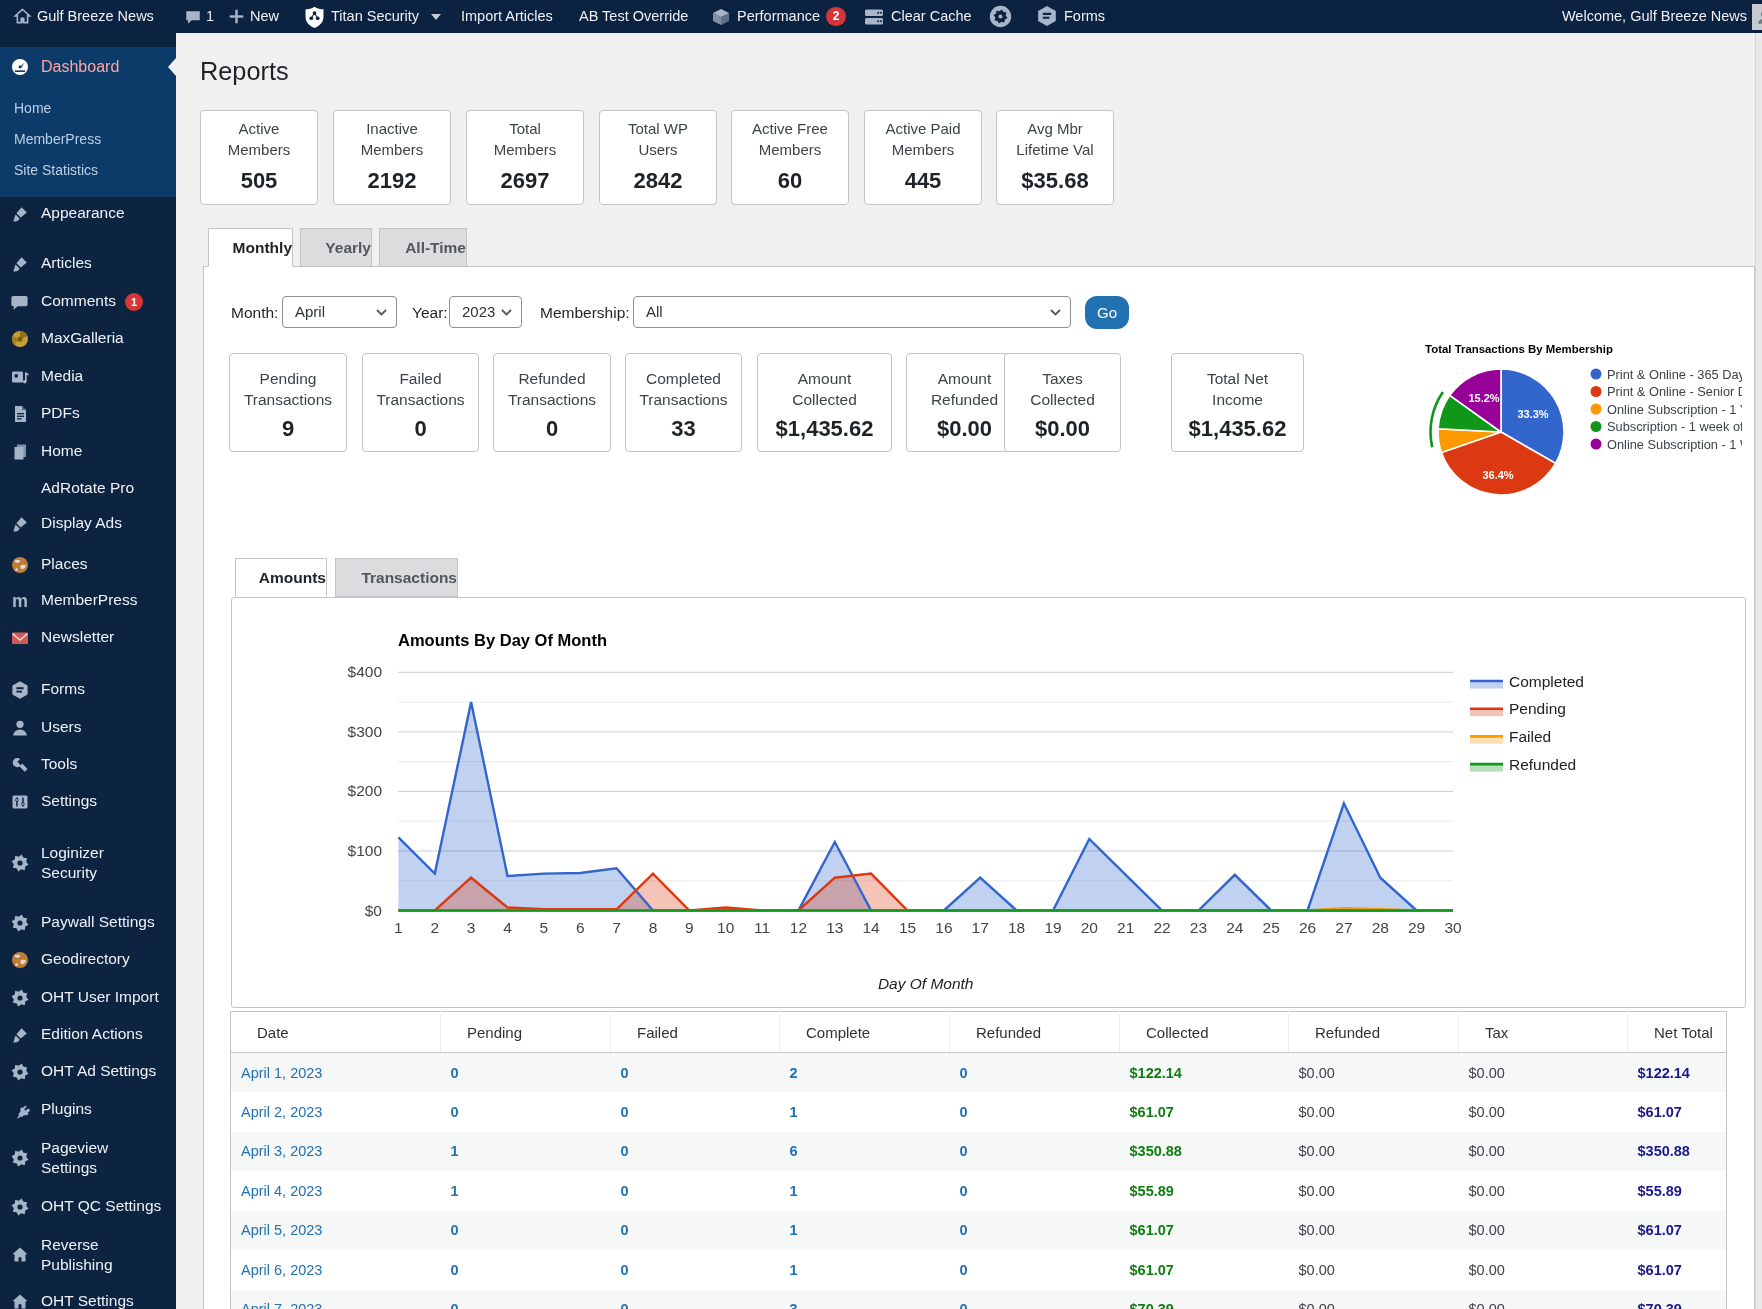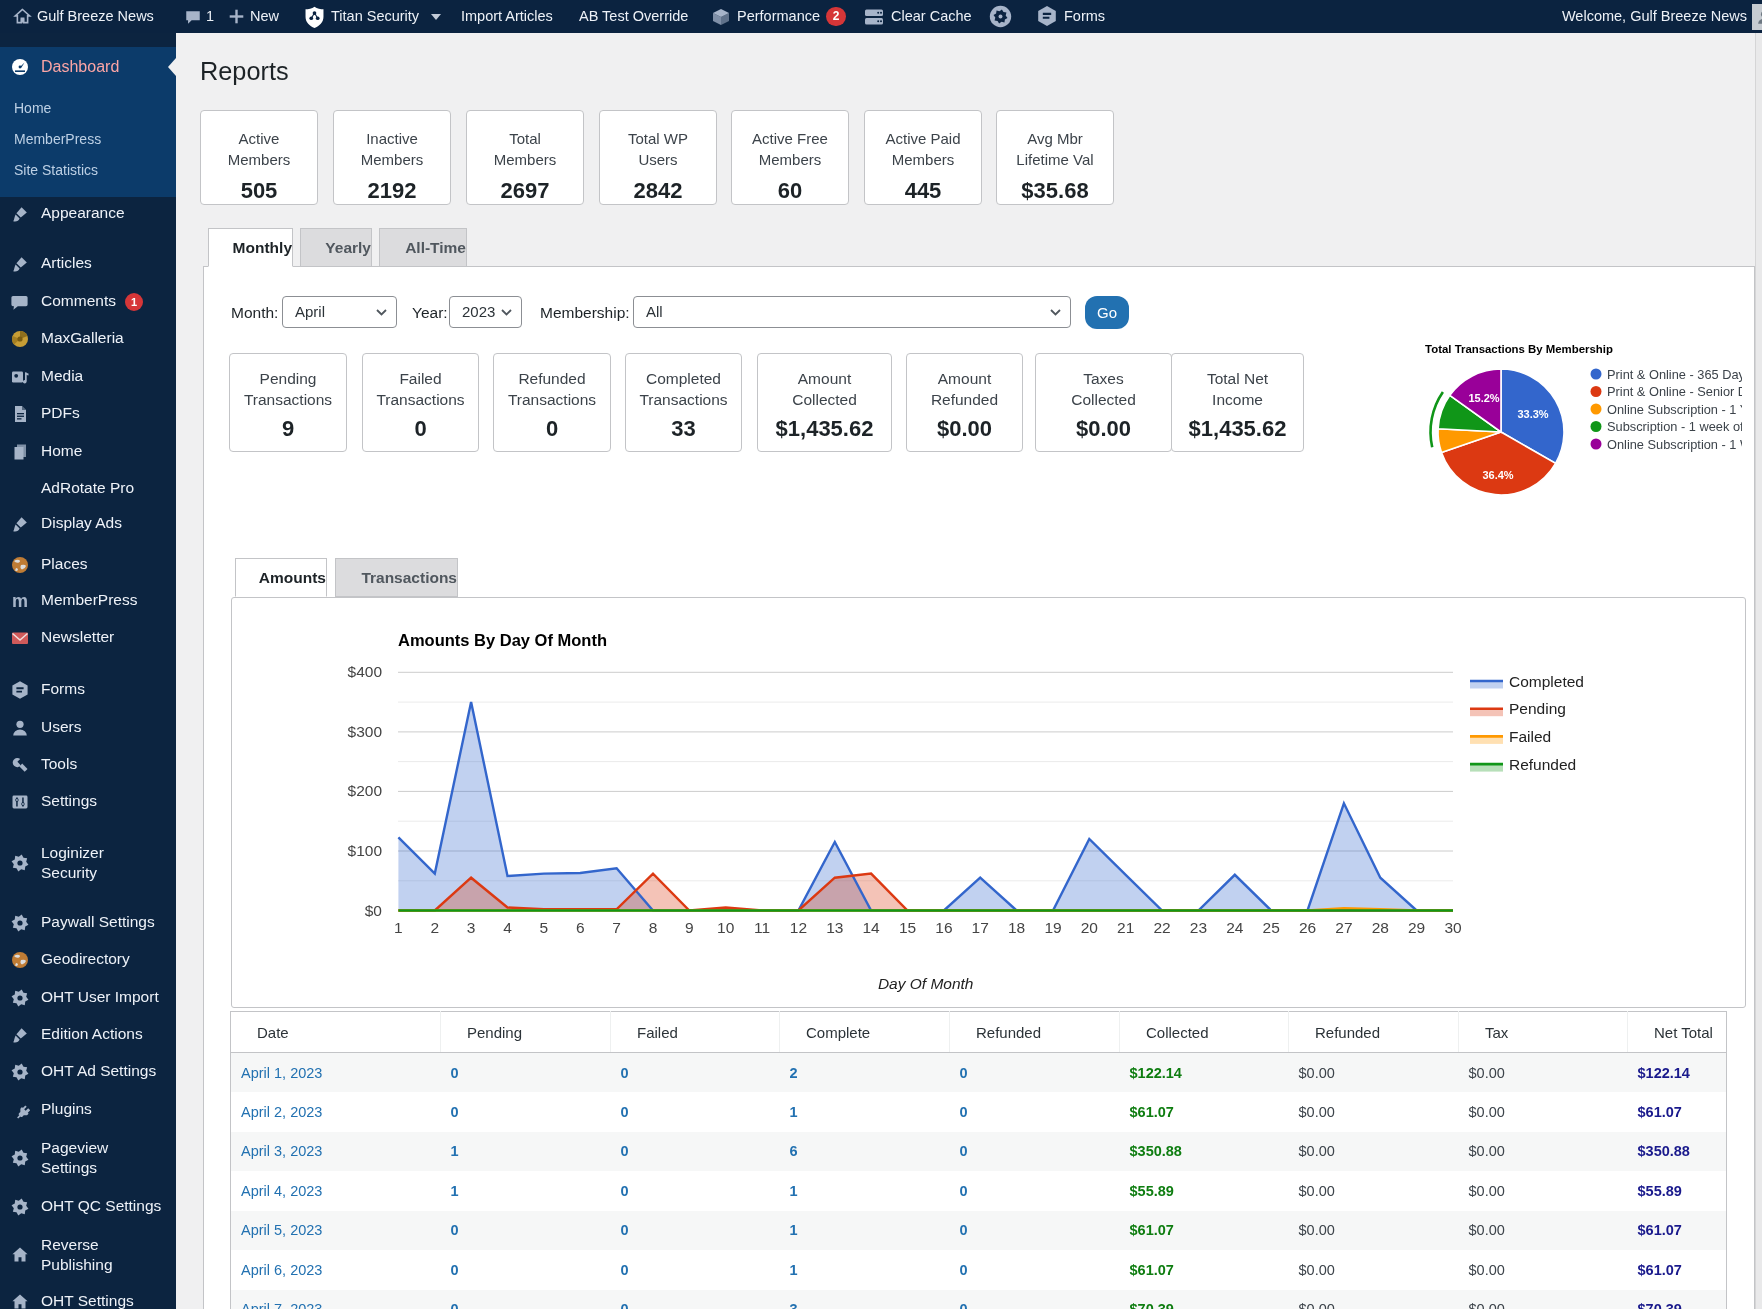--- a/index.html
+++ b/index.html
@@ -9,21 +9,21 @@
 #abar span.t{position:absolute;top:0;line-height:33px;font-size:14.5px;color:#edf1f7;white-space:nowrap}
 #abar svg{position:absolute}
 #sbar{left:0;top:33px;width:176px;height:1276px;background:#0c2440;z-index:30}
 #sact{position:absolute;left:0;top:14px;width:176px;height:150px;background:#0c3b6a}
 .mi{position:absolute;left:41px;font-size:15.5px;color:#eef2f8;white-space:nowrap}
 .mi2{position:absolute;left:41px;font-size:15.5px;color:#eef2f8;line-height:20px;white-space:nowrap}
 .si{position:absolute;left:14px;font-size:14px;color:#bdd0e5;white-space:nowrap}
 .micon{position:absolute;left:10px}
 #content{position:absolute;left:176px;top:33px;width:1586px;height:1276px;background:#f0f0f1}
 .box{position:absolute;background:#fff;border:1px solid #c3c4c7;border-radius:4px;text-align:center}
-.box .lb{font-size:15px;color:#3c434a;line-height:20.5px;margin-top:18px}
+.box .lb{font-size:15px;color:#3c434a;line-height:20.5px;margin-top:8px}
 .box .num{font-size:22px;font-weight:bold;color:#1d2327;margin-top:8px}
 .box2 .lb{font-size:15.5px;line-height:21px;margin-top:14px}
 .box2 .num{margin-top:6px}
 .tab{position:absolute;height:39px;line-height:38px;border:1px solid #c3c4c7;background:#dcdcde;color:#50575e;font-size:15.5px;font-weight:bold;text-align:right;z-index:6}
 .tab.on{background:#fff;border-bottom:1px solid #fff;color:#1d2327;z-index:8}
 #mpanel{position:absolute;left:203px;top:266px;width:1552px;height:1047px;background:#fff;border:1px solid #c3c4c7;z-index:5}
 .flabel{position:absolute;font-size:15.5px;color:#1d2327;line-height:33px;top:296px;z-index:7}
 .sel{position:absolute;top:296px;height:32px;background:#fff;border:1px solid #8c8f94;border-radius:4px;font-size:15px;color:#2c3338;line-height:30px;padding-left:12px;z-index:7}
 .sel svg{position:absolute;right:9px;top:12px}
 #gobtn{position:absolute;left:1085px;top:296px;width:44px;height:33px;background:#2271b1;border-radius:12px;color:#fff;font-size:15px;text-align:center;line-height:33px;z-index:7}
@@ -322,21 +322,21 @@
       <div class="num">33</div>
     </div>
 <div class="box box2" style="left:757px;top:353px;width:135px;height:99px;z-index:6">
       <div class="lb">Amount<br>Collected</div>
       <div class="num">$1,435.62</div>
     </div>
 <div class="box box2" style="left:906px;top:353px;width:117px;height:99px;z-index:6">
       <div class="lb">Amount<br>Refunded</div>
       <div class="num">$0.00</div>
     </div>
-<div class="box box2" style="left:1035px;top:353px;width:137px;height:99px;z-index:6">
+<div class="box box2" style="left:1004px;top:353px;width:117px;height:99px;z-index:6">
       <div class="lb">Taxes<br>Collected</div>
       <div class="num">$0.00</div>
     </div>
 <div class="box box2" style="left:1171px;top:353px;width:133px;height:99px;z-index:6">
       <div class="lb">Total Net<br>Income</div>
       <div class="num">$1,435.62</div>
     </div>
 <svg class="ab" style="left:1385px;top:338px;z-index:6" width="357" height="172" viewBox="1385 338 357 172" font-family="Liberation Sans">
 <text x="1519" y="353" text-anchor="middle" font-size="11.4" font-weight="bold" fill="#000">Total Transactions By Membership</text>
 <path d="M1501.0,432.0 L1501.0,369.0 A63,63 0 0 1 1555.6,463.4 Z" fill="#3366cc" stroke="#fff" stroke-width="1.6"></path>

